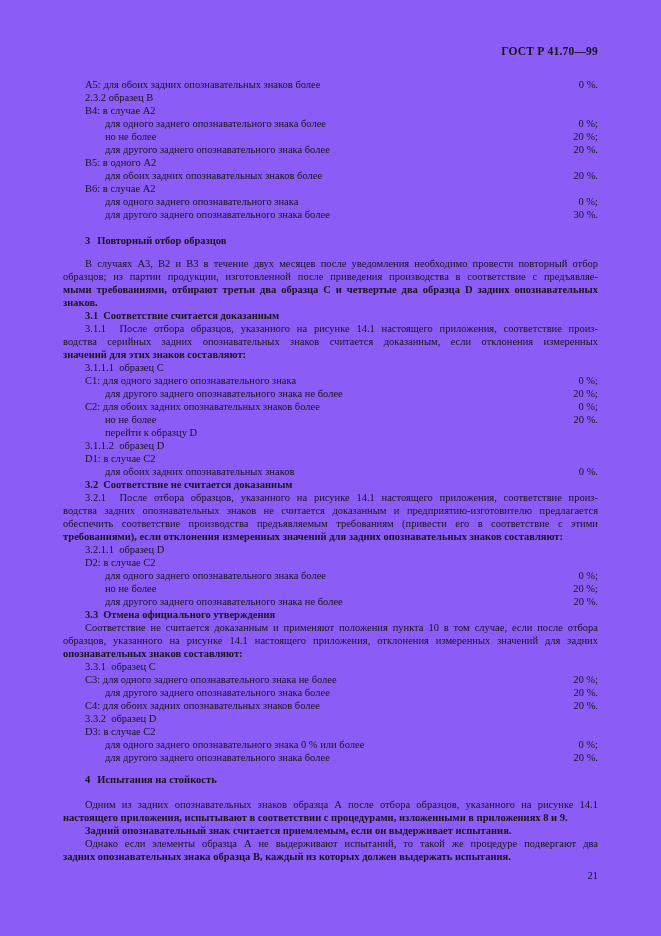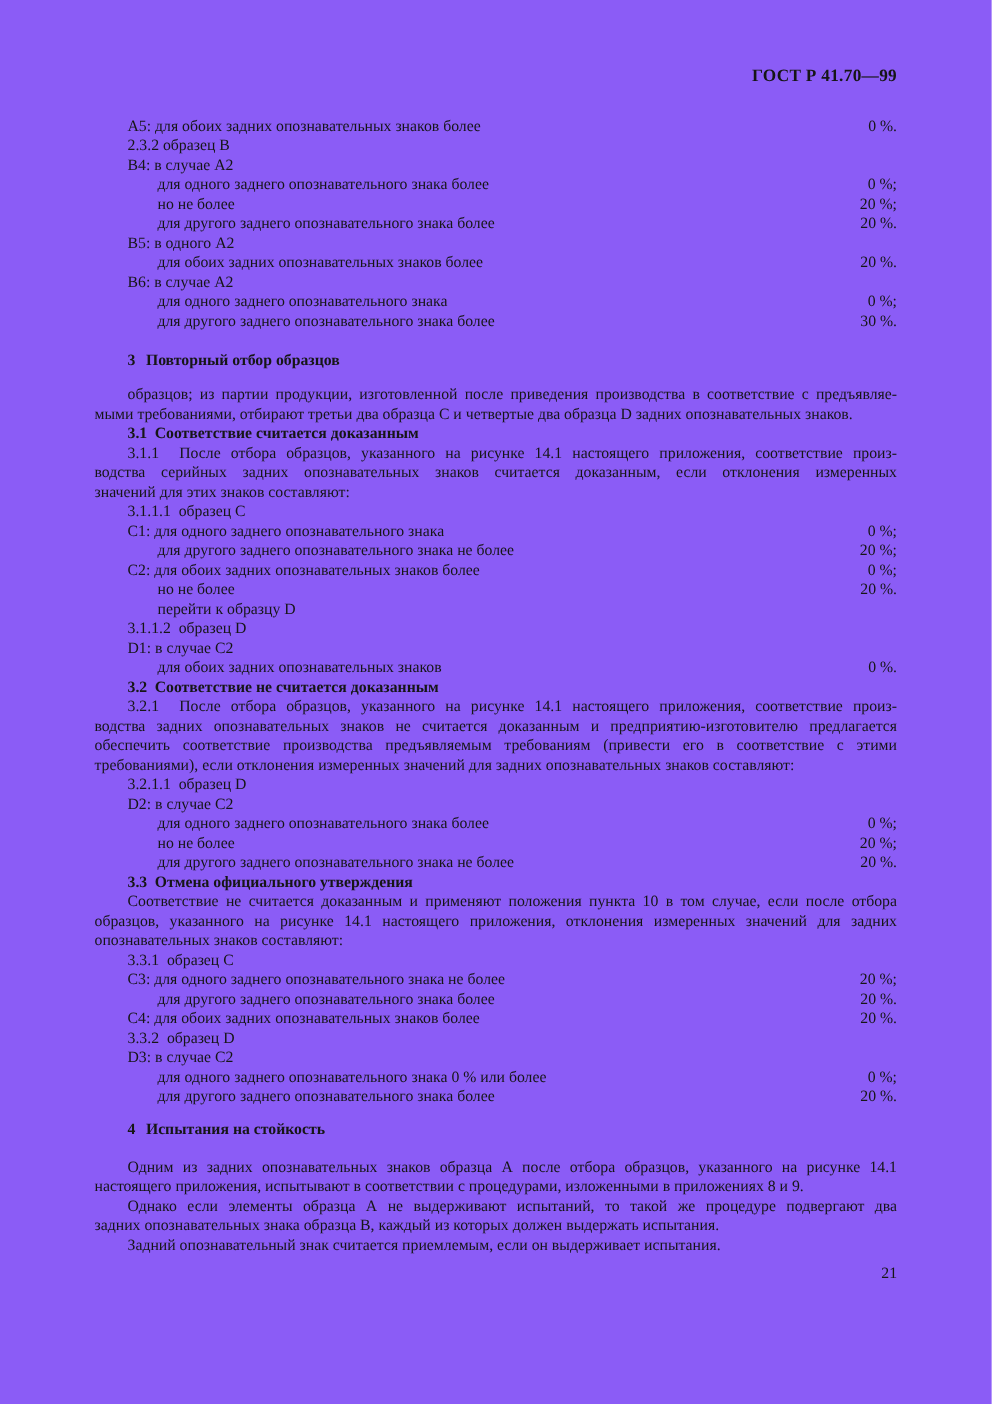--- a/index.html
+++ b/index.html
@@ -56,21 +56,21 @@
     font-weight: bold;
     padding-left: 22px;
   }
   .subhead .sub-title { margin-left: 5px; }
   
   .para .pline {
     text-align: justify;
     text-align-last: justify;
   }
   .para .pline:first-child { text-indent: 22px; }
-  .para .pline.plast { text-align-last: left; }
+  .para .pline.plast { text-align-last: left; font-weight: bold; }
   .page-num {
     margin-top: 6px;
     text-align: right;
     font-size: 10.5px;
     line-height: 13px;
   }
 </style>
 </head>
 <body>
 
@@ -121,20 +121,21 @@
           <span class="row-label">для другого заднего опознавательного знака более</span>
           <span class="row-value">30 %.</span>
         </div>
       </div>
 
     <div class="sec sec-3">
       <span>3</span><span class="sec-title">Повторный отбор образцов</span>
     </div>
 
     <div class="para">
+        <div class="pline">В случаях А3, В2 и В3 в течение двух месяцев после уведомления необходимо провести повторный отбор</div>
         <div class="pline">образцов; из партии продукции, изготовленной после приведения производства в соответствие с предъявляе-</div>
         <div class="pline plast">мыми требованиями, отбирают третьи два образца С и четвертые два образца D задних опознавательных знаков.</div>
       </div>
 
     <div class="subhead">
       <span>3.1</span><span class="sub-title">Соответствие считается доказанным</span>
     </div>
 
     <div class="para">
         <div class="pline">3.1.1&nbsp; После отбора образцов, указанного на рисунке 14.1 настоящего приложения, соответствие произ-</div>
@@ -254,24 +255,24 @@
     <div class="sec sec-4">
       <span>4</span><span class="sec-title">Испытания на стойкость</span>
     </div>
 
     <div class="para">
         <div class="pline">Одним из задних опознавательных знаков образца А после отбора образцов, указанного на рисунке 14.1</div>
         <div class="pline plast">настоящего приложения, испытывают в соответствии с процедурами, изложенными в приложениях 8 и 9.</div>
       </div>
 
     <div class="para">
+        <div class="pline plast">Задний опознавательный знак считается приемлемым, если он выдерживает испытания.</div>
+      </div>
+
+    <div class="para">
         <div class="pline">Однако если элементы образца А не выдерживают испытаний, то такой же процедуре подвергают два</div>
         <div class="pline plast">задних опознавательных знака образца В, каждый из которых должен выдержать испытания.</div>
       </div>
 
-    <div class="para">
-        <div class="pline plast">Задний опознавательный знак считается приемлемым, если он выдерживает испытания.</div>
-      </div>
-
     <div class="page-num">21</div>
 
   </div>
 </div>
 
 </body></html>

